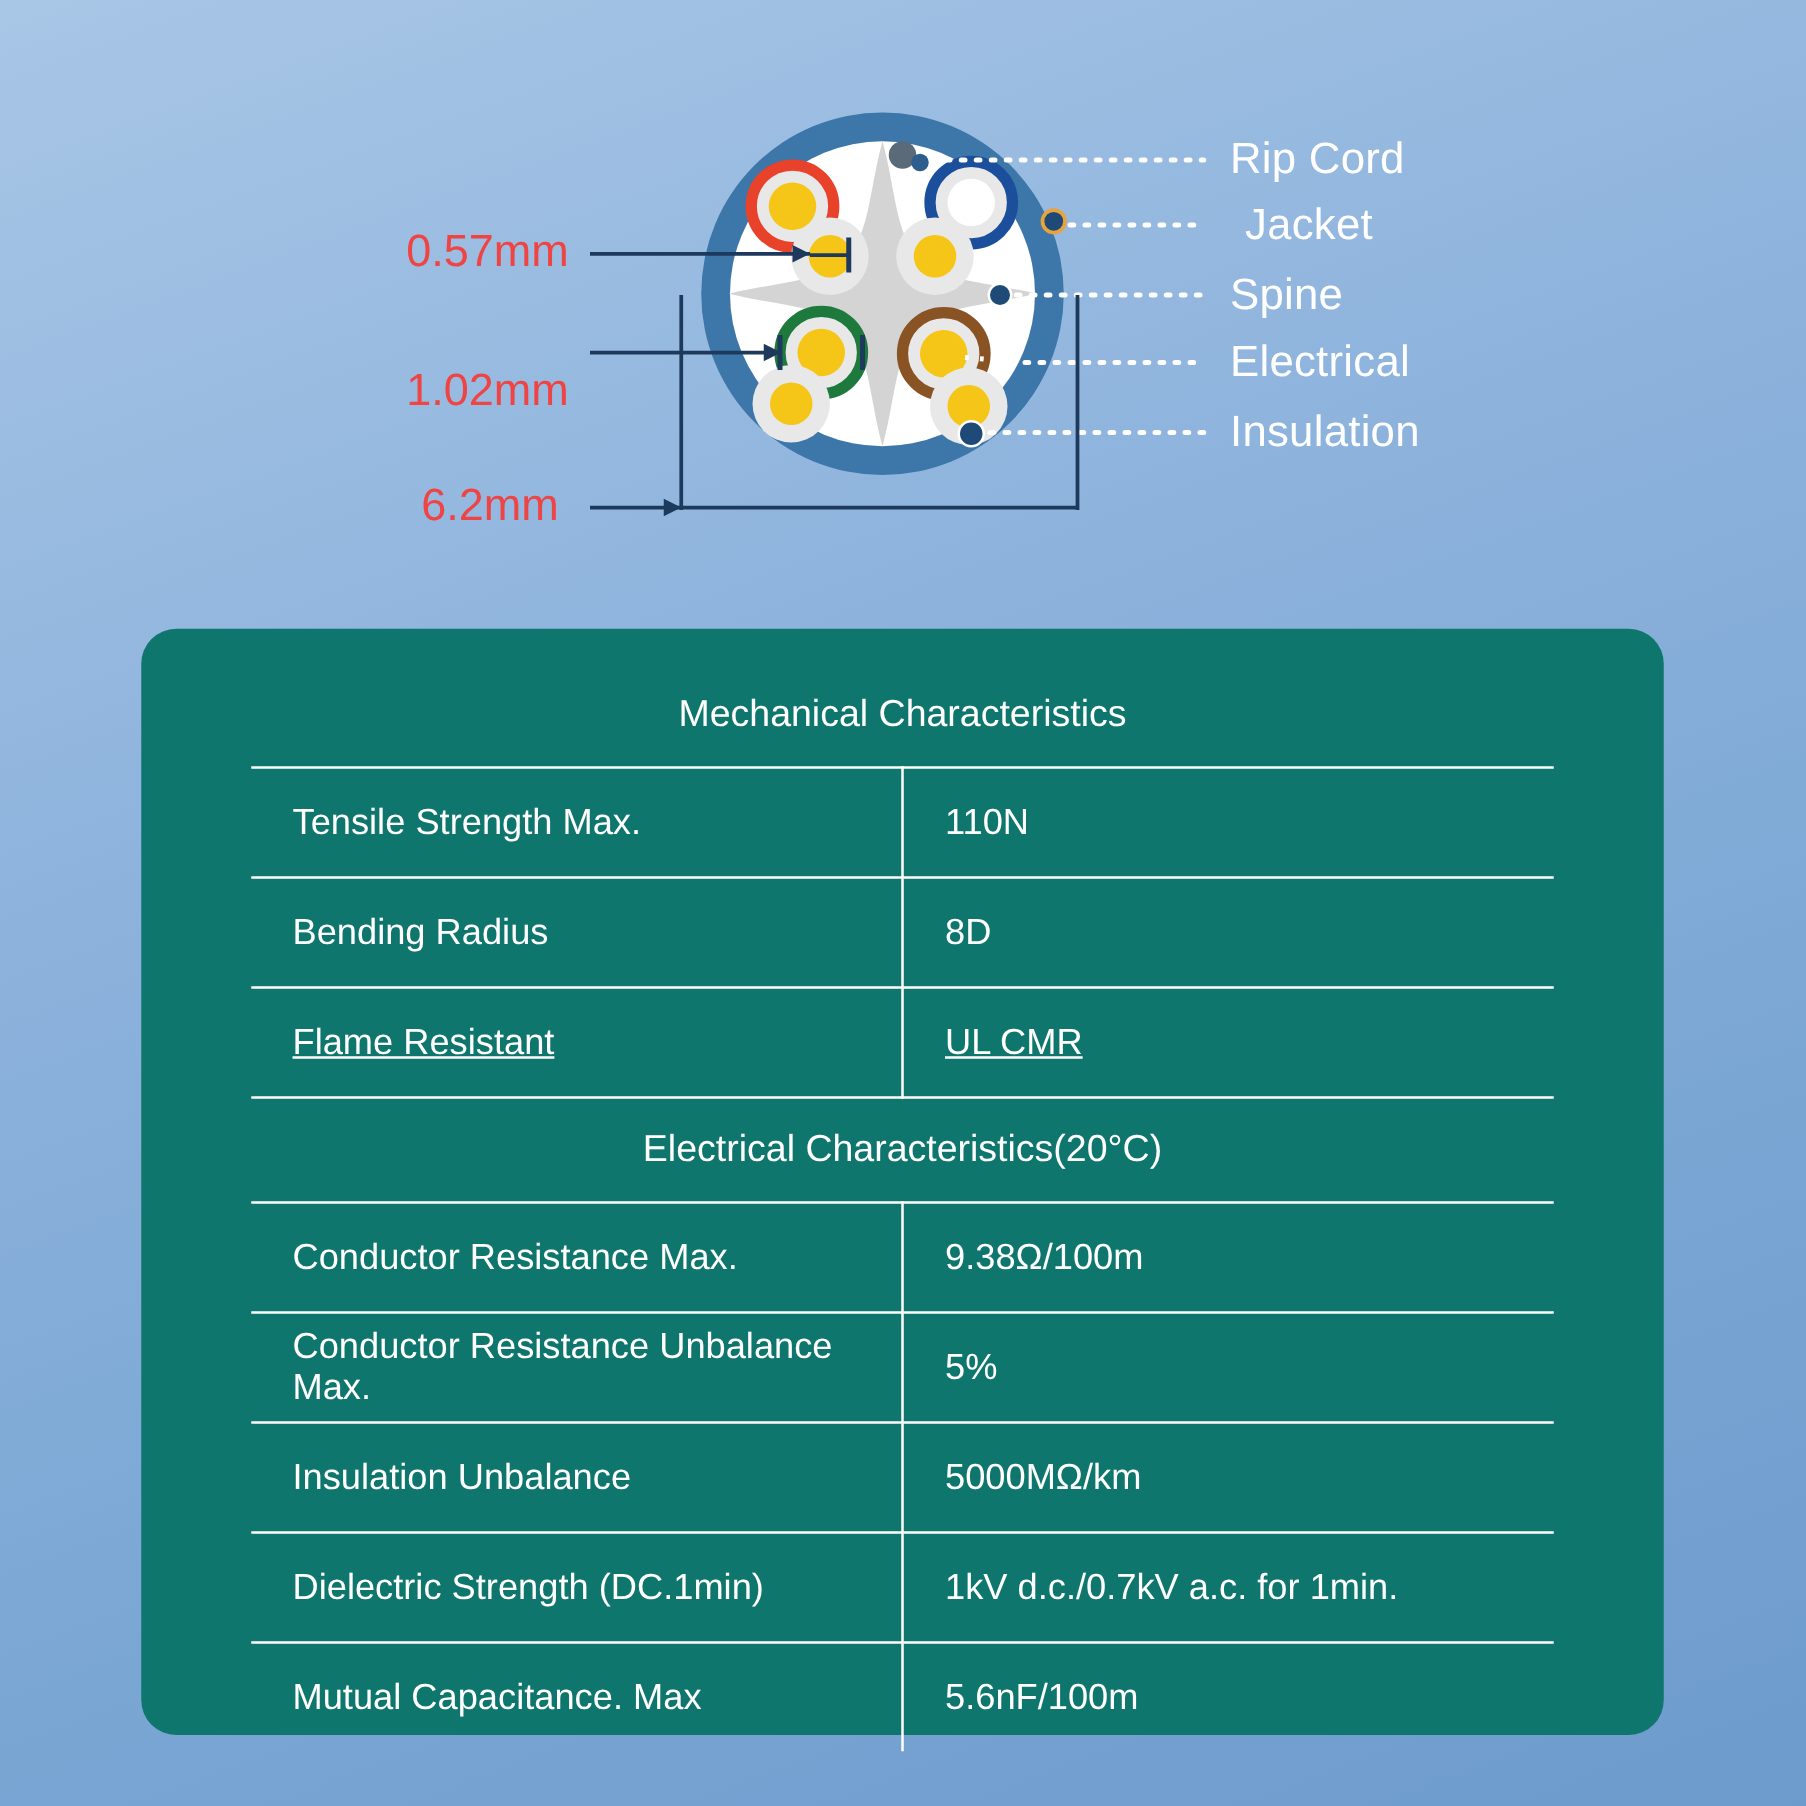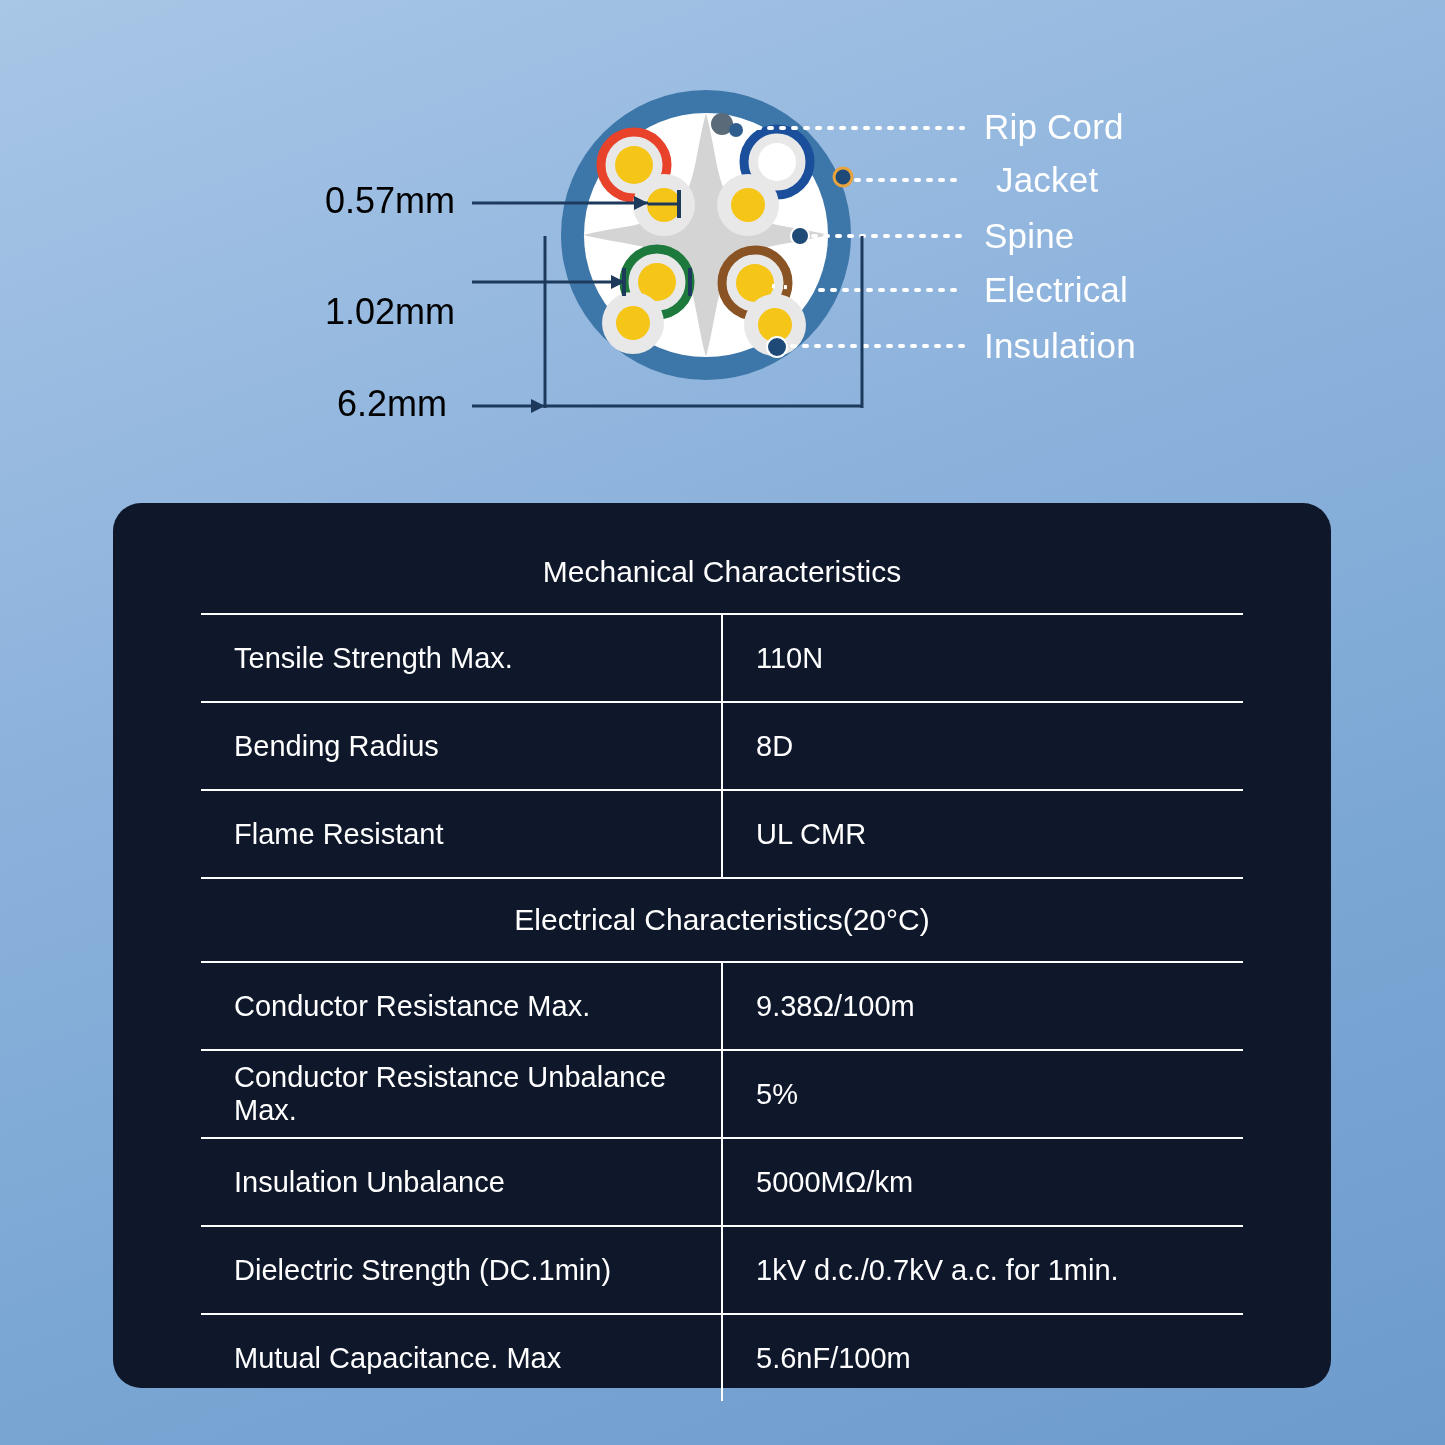--- a/index.html
+++ b/index.html
@@ -29,33 +29,33 @@
 
   .callout-label {
     position: absolute;
     color: #ffffff;
     font-size: 35px;
     letter-spacing: 0.2px;
     white-space: nowrap;
   }
   .dim-label {
     position: absolute;
-    color: #000000;
+    color: #ef4444;
     font-size: 36px;
     white-space: nowrap;
   }
 
   
   .card {
     position: absolute;
     left: 113px;
     top: 503px;
     width: 1218px;
     height: 885px;
-    background: #0f172a;
+    background: #0f766e;
     border-radius: 28px;
     box-sizing: border-box;
     padding: 0;
   }
   table.spec {
     width: 100%;
     border-collapse: collapse;
     table-layout: fixed;
   }
   table.spec td, table.spec th {
@@ -77,20 +77,21 @@
     font-size: 29px;
     border-bottom: 2px solid #ffffff;
     padding-left: 33px;
   }
   .row td.key {
     width: 600px;
     border-right: 2px solid #ffffff;
   }
   tr.last-in-section td {
     border-bottom: 2px solid #ffffff;
+    text-decoration: underline;
   }
   tr.final td {
     border-bottom: none;
   }
   .card-inner {
     padding: 28px 88px 34px 88px;
     box-sizing: border-box;
   }
 </style>
 </head>

